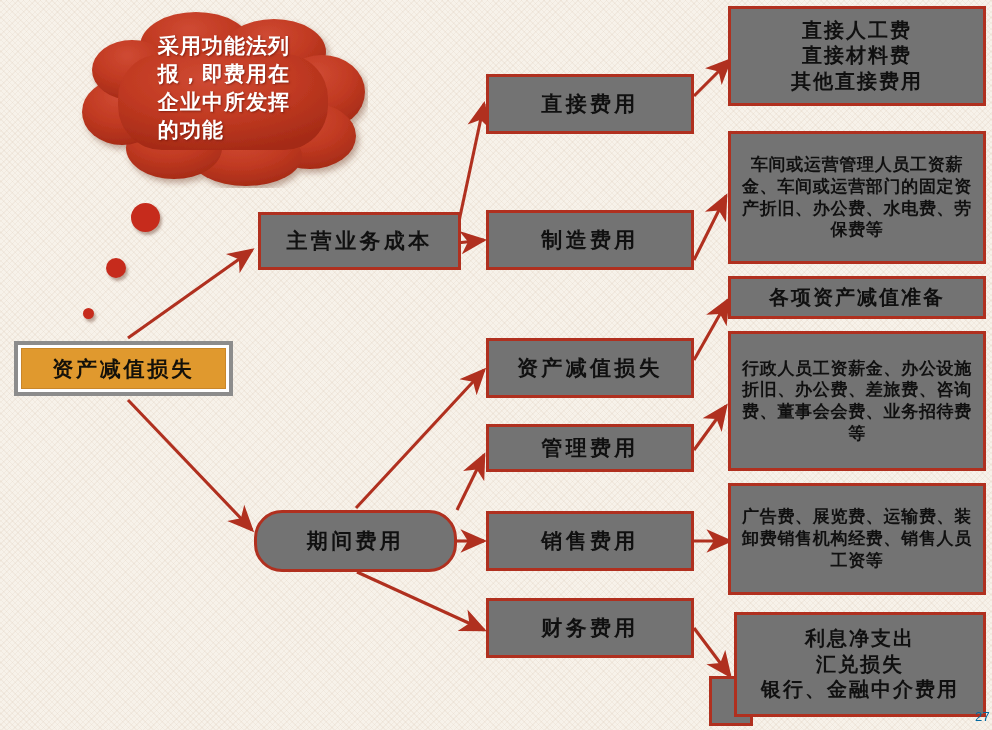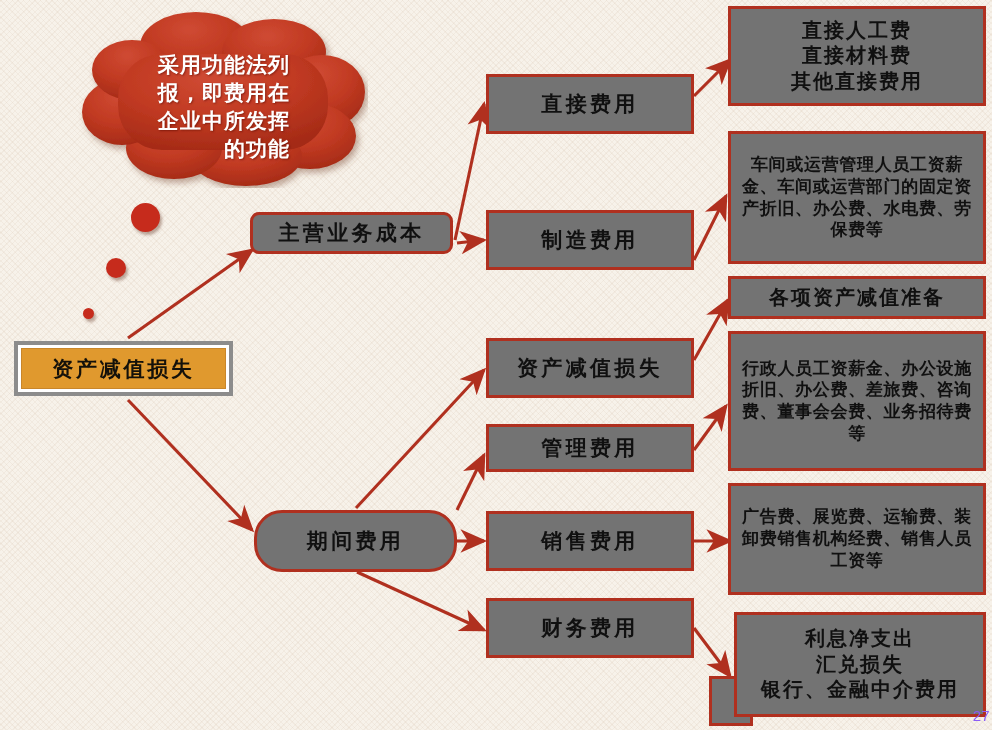--- a/index.html
+++ b/index.html
@@ -57,37 +57,37 @@
     border:1px solid #c9862a;
     display:flex;align-items:center;justify-content:center;
     font-family:"Liberation Serif","DejaVu Serif",serif;
     font-weight:700;font-size:21px;letter-spacing:.13em;color:#14110a;
   }
 
   
   #cloud-wrap{position:absolute;left:78px;top:8px;width:290px;height:180px;z-index:8;}
   #cloud-wrap svg{display:block;}
   #cloud-text{
-    position:absolute;left:30px;top:39px;width:232px;height:122px;
+    position:absolute;left:30px;top:20px;width:232px;height:122px;
     display:flex;align-items:center;justify-content:center;
-    text-align:right;
+    text-align:left;
     color:#ffffff;
     font-family:"Liberation Serif","DejaVu Serif",serif;
     font-weight:700;font-size:21px;line-height:1.33;letter-spacing:.05em;
     text-shadow:1px 1px 2px rgba(90,10,0,.55);
     white-space:pre-line;
     pointer-events:none;
   }
   .bubble{position:absolute;border-radius:50%;background:#c62b1c;
           box-shadow:2px 3px 3px rgba(90,40,20,.38);z-index:8;}
 
   #page-num{
     position:absolute;right:2px;bottom:6px;
     font-family:"Liberation Sans","DejaVu Sans",sans-serif;
-    font-size:15px;color:#8b5cf6;z-index:9;letter-spacing:.02em;
+    font-size:13px;color:#0369a1;z-index:9;letter-spacing:.02em;
   }
 </style>
 </head>
 <body>
 
 <div id="bg-texture"></div>
 
 <div id="stage">
 
   <svg id="connectors" width="992" height="730" viewBox="0 0 992 730" style="position:absolute;left:0;top:0;z-index:4;">
@@ -159,21 +159,21 @@
   </div>
 
   <div class="bubble" style="left:131px;top:203px;width:29px;height:29px;"></div>
   <div class="bubble" style="left:106px;top:258px;width:20px;height:20px;"></div>
   <div class="bubble" style="left:83px;top:308px;width:11px;height:11px;"></div>
 
   <div id="root-box">
     <div id="root-inner">资产减值损失</div>
   </div>
 
-  <div class="node lvl2-node" style="left:250px;top:212px;width:203px;height:42px;border-radius:9px;">
+  <div class="node lvl2-node" style="left:258px;top:212px;width:203px;height:58px;">
     <span class="txt">主营业务成本</span>
   </div>
 
   <div class="node lvl2-node" style="left:254px;top:510px;width:203px;height:62px;border-radius:28px;">
     <span class="txt">期间费用</span>
   </div>
 
   <div class="node mid-node" style="left:486px;top:74px;width:208px;height:60px;">
     <span class="txt">直接费用</span>
   </div>

